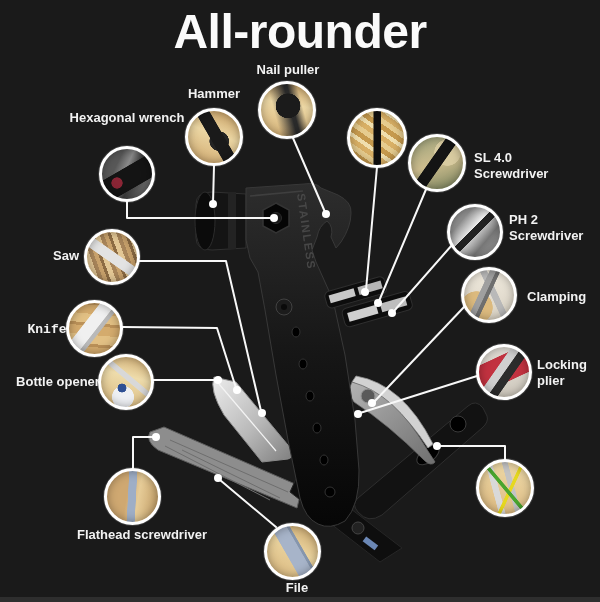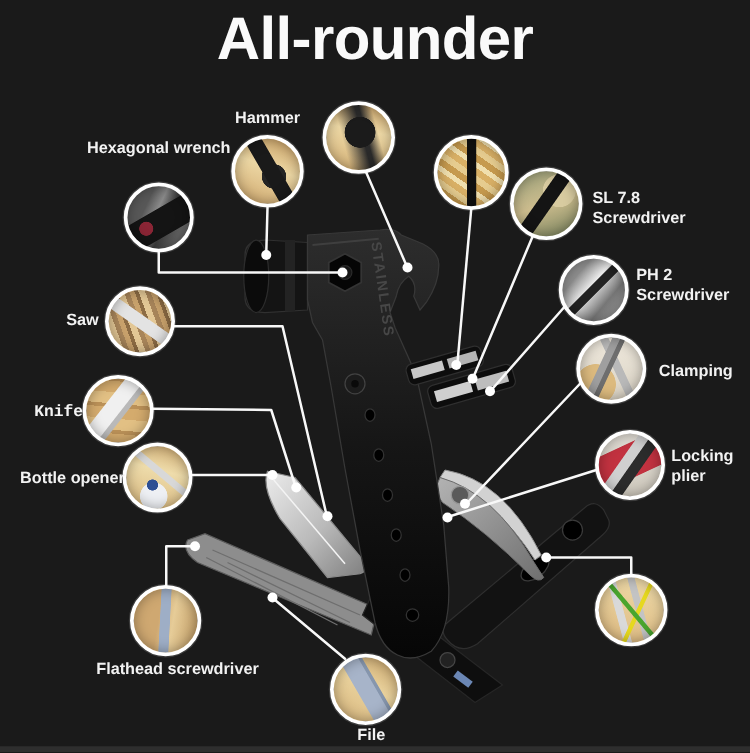--- a/index.html
+++ b/index.html
@@ -224,21 +224,22 @@
   <div class="photo p-lock"></div>
   <div class="photo p-wire"></div>
   <div class="photo p-file"></div>
   <div class="photo p-flat"></div>
   <div class="photo p-bottle"></div>
   <div class="photo p-knife"></div>
   <div class="photo p-saw"></div>
 
   <div class="label lc lbl-hammer">Hammer</div>
   <div class="label lc lbl-hex">Hexagonal wrench</div>
-  <div class="label ll lbl-sl45">SL 7.8 Screwdriver</div>
+  <div class="label lc lbl-nail">Nail puller</div>
+  <div class="label ll lbl-sl45">SL 4.0 Screwdriver</div>
   <div class="label ll lbl-ph2">PH 2 Screwdriver</div>
   <div class="label ll lbl-clamp">Clamping</div>
   <div class="label ll lbl-lock">Locking plier</div>
   <div class="label lc lbl-file">File</div>
   <div class="label lc lbl-flat">Flathead screwdriver</div>
   <div class="label lc lbl-bottle">Bottle opener</div>
   <div class="label lc lbl-knife">Knife</div>
   <div class="label lc lbl-saw">Saw</div>
 
   <div class="bottom-strip"></div>

